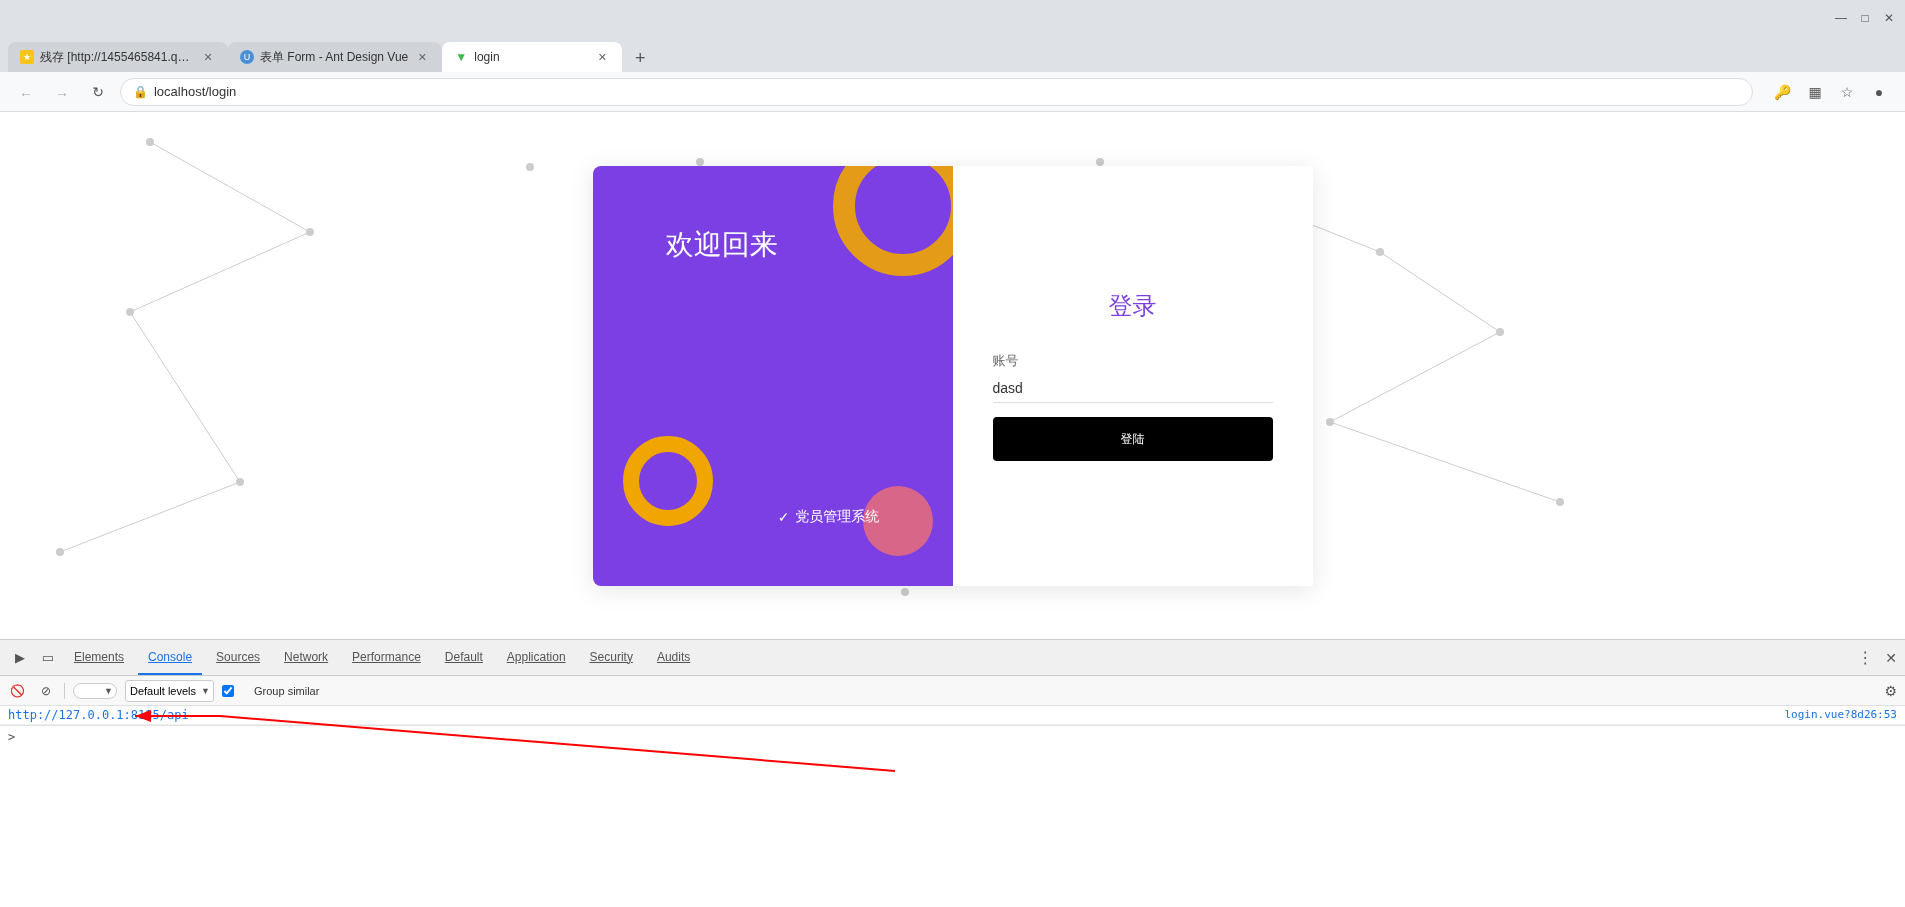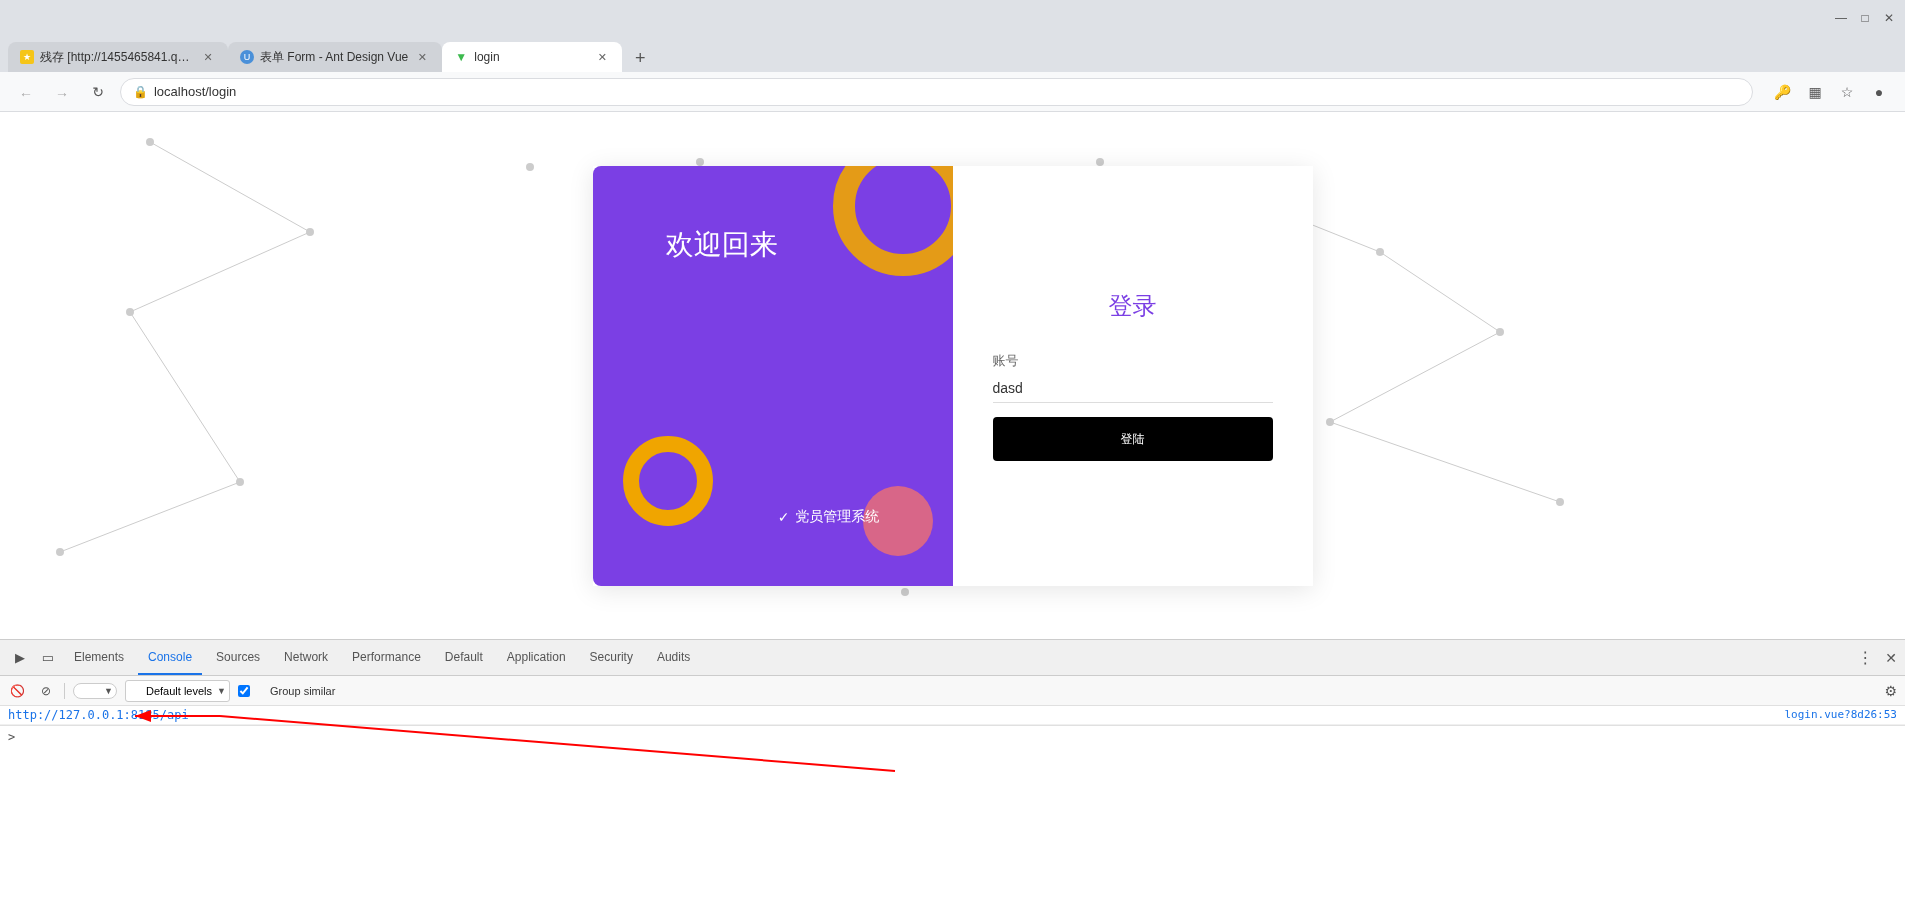--- a/index.html
+++ b/index.html
@@ -336,20 +336,21 @@
 
     .devtools-tab {
       padding: 16px 10px;
       height: 28px;
       display: flex;
       align-items: center;
       font-size: 12px;
       color: #555;
       cursor: pointer;
       border-bottom: 2px solid transparent;
+      text-decoration: underline;
     }
     .devtools-tab.active {
       color: #1a73e8;
       border-bottom: 2px solid #1a73e8;
     }
 
     .devtools-tabs-right {
       margin-left: auto;
       display: flex;
       align-items: center;
@@ -431,21 +432,21 @@
       padding: 0 8px;
       outline: none;
     }
 
     .levels-select {
       height: 22px;
       background: #fff;
       border: 1px solid #ccc;
       border-radius: 3px;
       font-size: 11px;
-      padding: 0 16px 0 20px;
+      padding: 0 16px 0 4px;
       appearance: none;
       cursor: pointer;
     }
 
     .levels-wrap {
       position: relative;
       display: inline-flex;
       align-items: center;
     }
     .levels-arrow {

